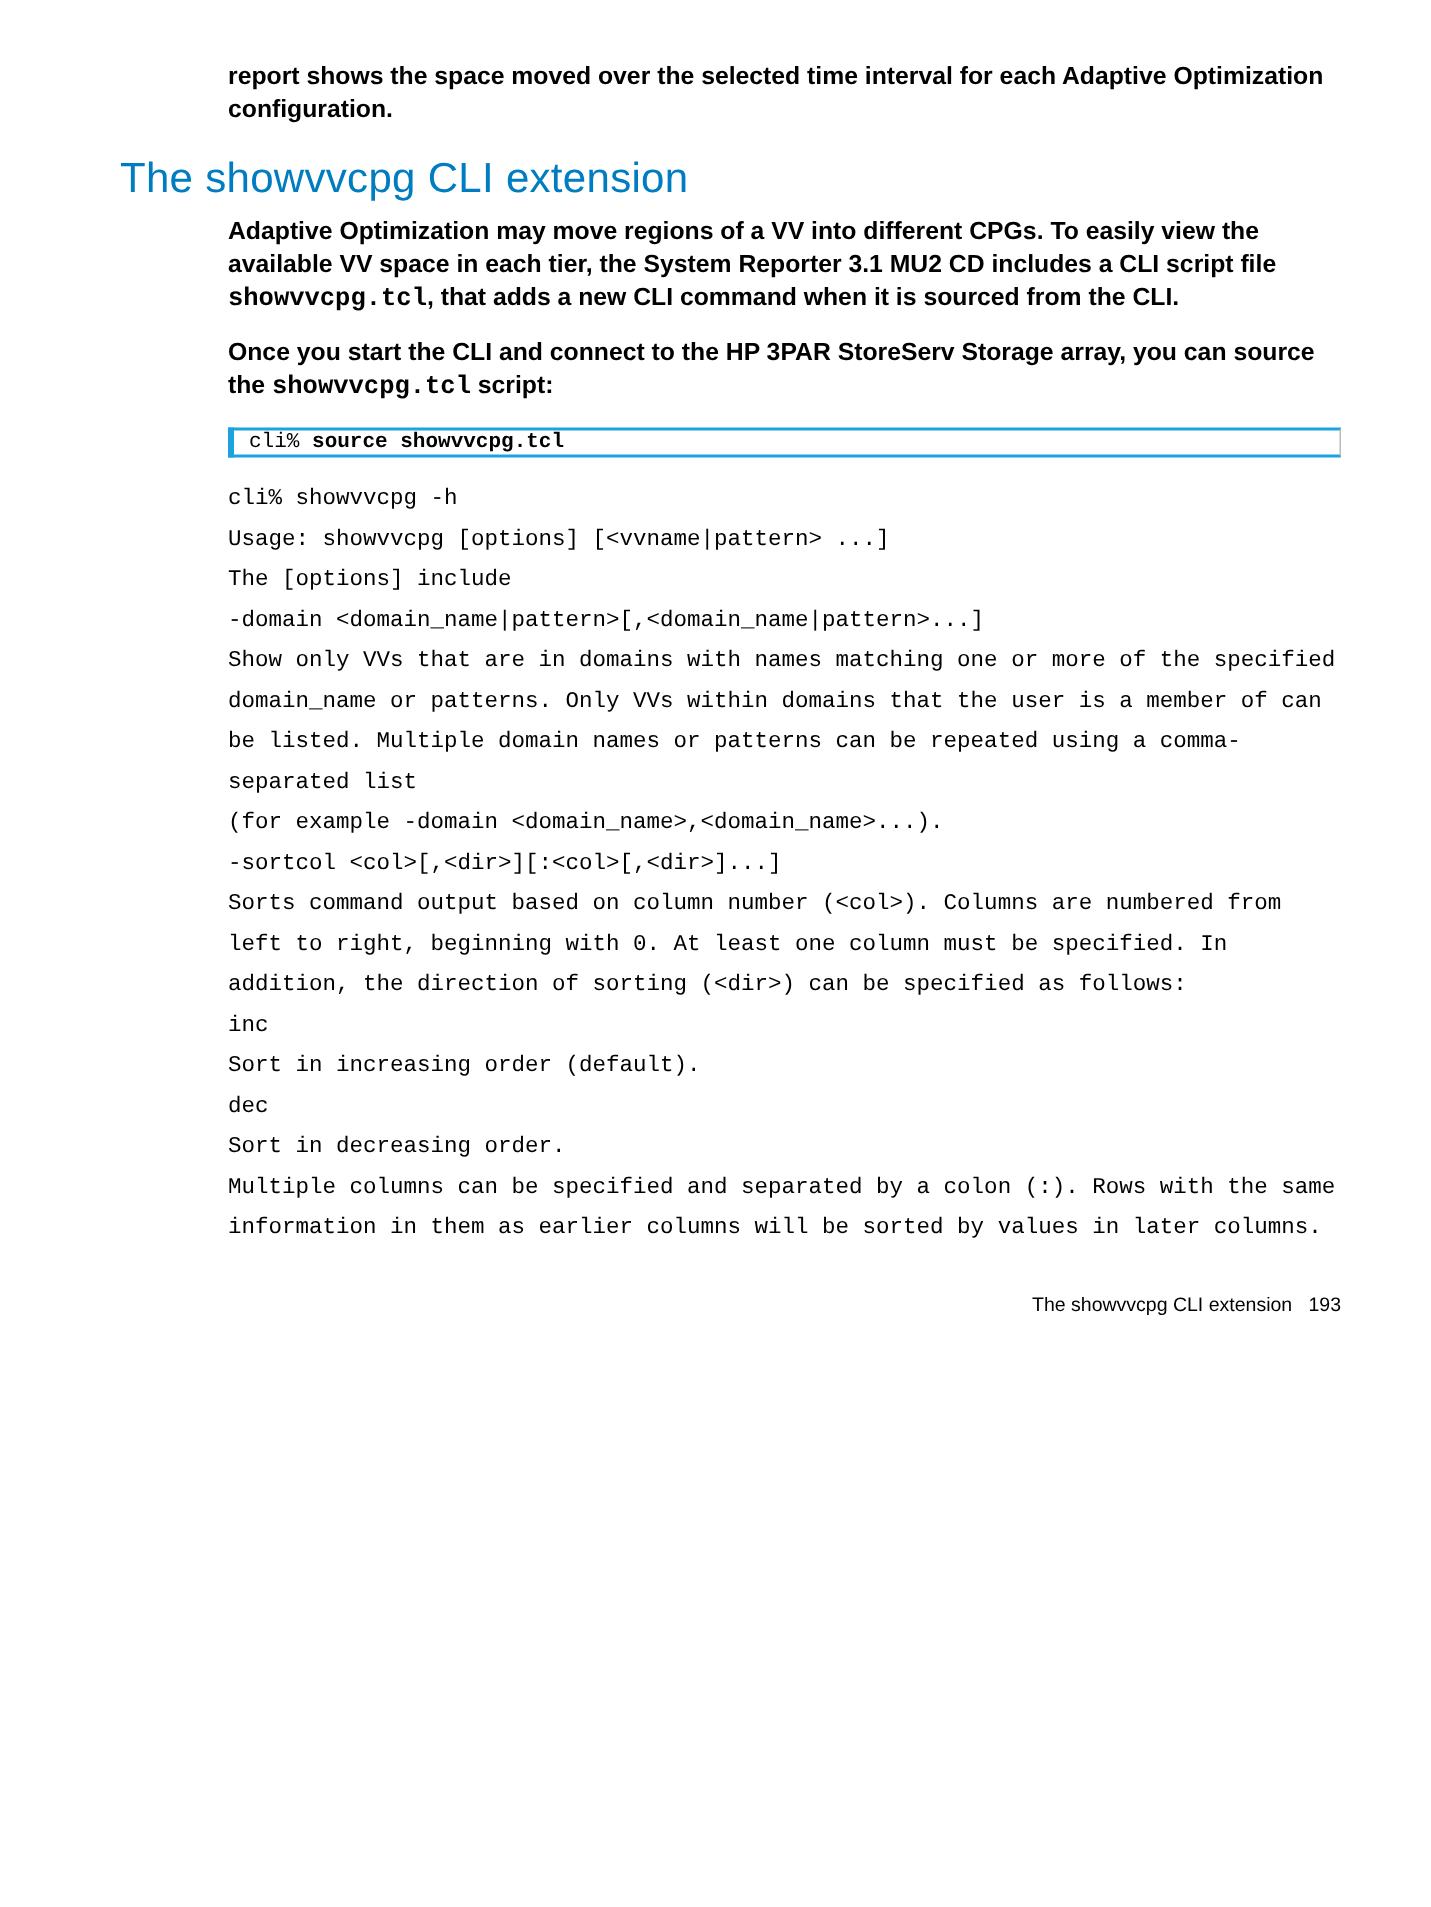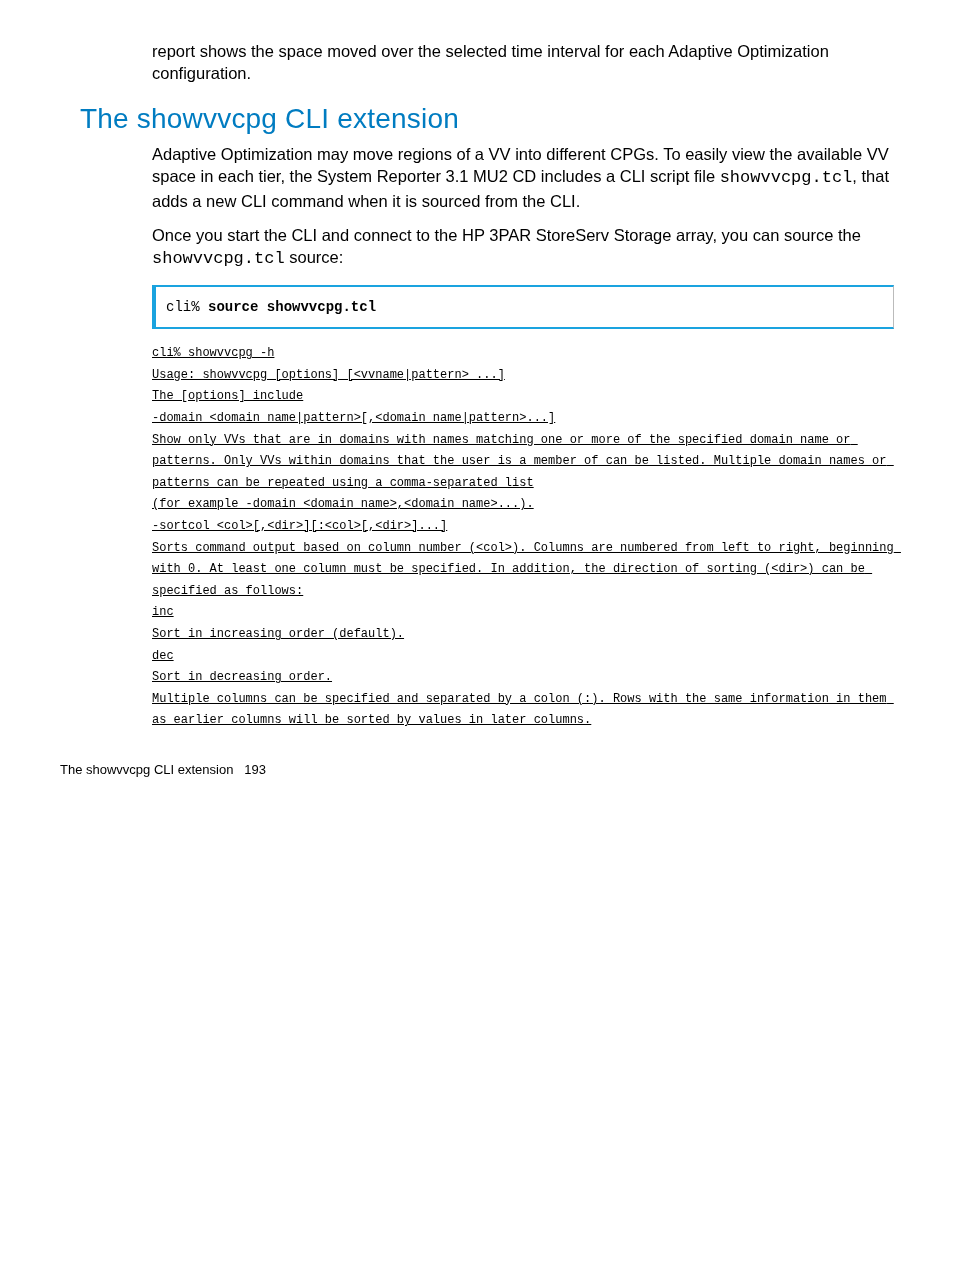--- a/index.html
+++ b/index.html
@@ -12,81 +12,81 @@
   }
   .page {
     padding: 40px 60px 30px 60px;
   }
   .body-text {
     font-family: 'Segoe UI', 'Helvetica Neue', Arial, sans-serif;
     font-size: 16.5px;
     line-height: 1.35;
     margin: 0 5px 12px 0;
     padding-left: 92px;
-    font-weight: 400;
+    font-weight: 700;
     font-stretch: semi-condensed;
   }
   h2.section-title {
     font-family: 'Segoe UI Light', 'Helvetica Neue', Arial, sans-serif;
     font-weight: 300;
     color: #007cc1;
     font-size: 28px;
     margin: 18px 0 8px 0;
     padding-left: 20px;
     letter-spacing: 0.2px;
   }
   .mono-inline {
     font-family: "Courier New", monospace;
     font-size: 17px;
   }
   .code-box {
     border-top: 2px solid #1aa3df;
     border-bottom: 2px solid #1aa3df;
     border-left: 4px solid #1aa3df;
     border-right: 1px solid #bbb;
-    padding: 12px 10px;
+    padding: 0 10px;
     margin: 14px 0 14px 92px;
     font-family: "Courier New", monospace;
     font-size: 14px;
     background: #fff;
   }
   .code-box .prompt { font-weight: normal; }
   .code-box .cmd { font-weight: bold; }
   .pre-block {
     font-family: "Courier New", monospace;
-    font-size: 12px;
+    font-size: 15px;
     line-height: 1.8;
     white-space: pre-wrap;
     margin: 0 0 6px 0;
     padding-left: 92px;
-    text-decoration: underline;
   }
   .footer {
     font-family: 'Segoe UI', Arial, sans-serif;
     font-size: 13px;
+    text-align: right;
     padding-right: 0;
     margin-top: 30px;
     font-weight: 300;
   }
 </style>
 </head>
 <body>
 
 <div class="page">
 
   <p class="body-text">report shows the space moved over the selected time interval for each Adaptive Optimization configuration.</p>
 
   <h2 class="section-title">The showvvcpg CLI extension</h2>
 
   <p class="body-text">
     <span>Adaptive Optimization may move regions of a VV into different CPGs. To easily view the available VV space in each tier, the System Reporter 3.1 MU2 CD includes a CLI script file </span><span class="mono-inline">showvvcpg.tcl</span><span>, that adds a new CLI command when it is sourced from the CLI.</span>
   </p>
 
   <p class="body-text">
-    <span>Once you start the CLI and connect to the HP 3PAR StoreServ Storage array, you can source the </span><span class="mono-inline">showvvcpg.tcl</span><span> source:</span>
+    <span>Once you start the CLI and connect to the HP 3PAR StoreServ Storage array, you can source the </span><span class="mono-inline">showvvcpg.tcl</span><span> script:</span>
   </p>
 
   <div class="code-box">
     <span class="prompt">cli% </span><span class="cmd">source showvvcpg.tcl</span>
   </div>
 
 
   <div class="pre-block">cli% showvvcpg -h
 Usage: showvvcpg [options] [&lt;vvname|pattern&gt; ...]
 The [options] include

